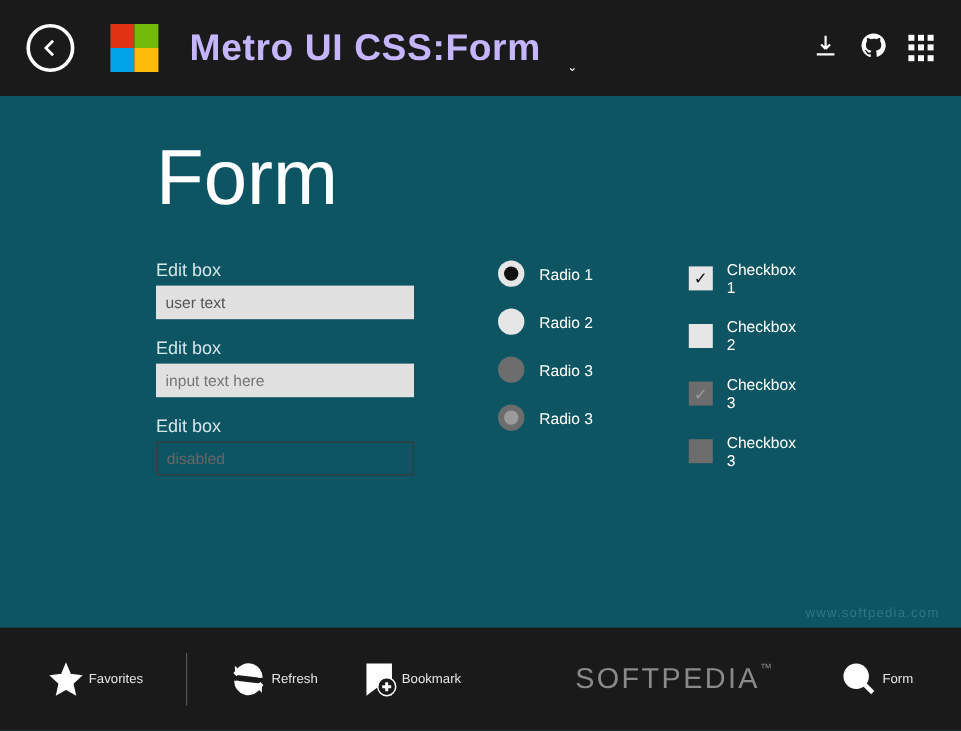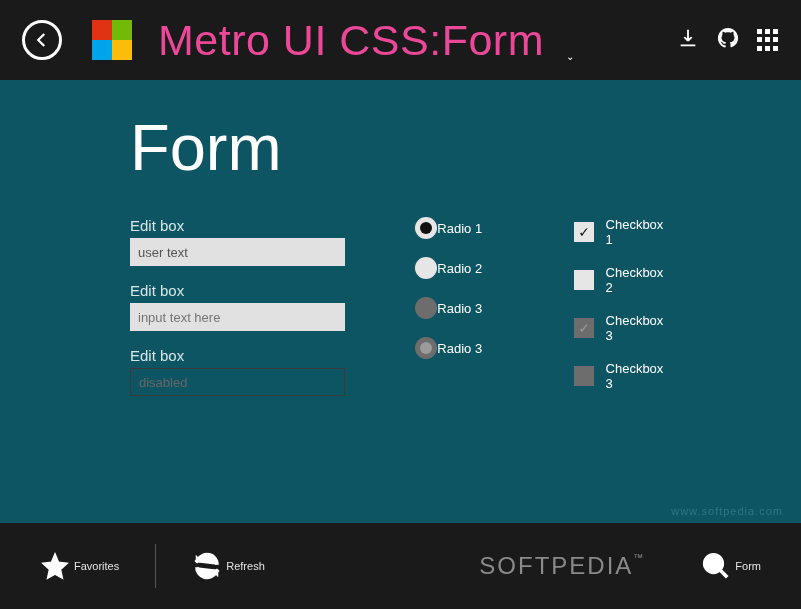--- a/index.html
+++ b/index.html
@@ -29,23 +29,23 @@
     display: flex; flex-wrap: wrap;
     width: 40px; height: 40px;
     margin-left: 12px;
   }
   .logo div { width: 20px; height: 20px; }
   .lt1 { background: #e23214; }
   .lt2 { background: #72b909; }
   .lt3 { background: #01a3e9; }
   .lt4 { background: #fdbb0a; }
   .title {
-    color: #ec4899;
-    font-size: 43px;
-    font-weight: 400;
+    color: #c4b5fd;
+    font-size: 31px;
+    font-weight: 700;
     margin-left: 8px;
     letter-spacing: 0.5px;
   }
   .spacer { flex: 1; }
   .header-icons { display: flex; gap: 18px; align-items: center; }
   .header-icons .icon { color: #fff; cursor: pointer; }
   .grid-icon { display:flex; flex-wrap:wrap; width:22px; height:22px; gap:3px; }
   .grid-icon span { width:5px; height:5px; background:#fff; }
   .content {
     padding: 30px 130px 0 130px;
@@ -80,20 +80,21 @@
     background: #e1e1e1;
     outline: none;
   }
   .field input[disabled] {
     background: transparent;
     border: 1px solid #3a3a3a;
     color: #666;
   }
   .radio-row {
     display: flex; align-items: center;
+    gap: 12px;
     margin-bottom: 18px;
     color: #fff;
     font-size: 13px;
     cursor: pointer;
   }
   .radio-outer {
     width: 22px; height: 22px;
     border-radius: 50%;
     background: #e6e6e6;
     display:flex; align-items:center; justify-content:center;
@@ -271,20 +272,28 @@
     <span>Favorites</span>
   </div>
   <div class="divider"></div>
   <div class="bb-item">
     <svg width="30" height="30" viewBox="0 0 24 24" fill="none" stroke="#fff" stroke-width="3">
         <path d="M20 11A8 8 0 0 0 5 7l-2 2m1 4a8 8 0 0 0 15 4l2-2"></path>
         <path d="M3 3v6h6M21 21v-6h-6" fill="#fff" stroke="none"></path>
       </svg>
     <span>Refresh</span>
   </div>
+  <div class="bb-item">
+    <svg width="30" height="30" viewBox="0 0 24 24" fill="#fff">
+        <path d="M4 2v20l8-6 8 6V2H4z"></path>
+        <circle cx="17" cy="17" r="6" fill="#1a1a1a"></circle>
+        <path d="M17 14v6m-3-3h6" stroke="#fff" stroke-width="2"></path>
+      </svg>
+    <span>Bookmark</span>
+  </div>
   <div class="bb-spacer"></div>
   <div class="brand"><span>SOFTPEDIA</span><sup>™</sup></div>
   <div class="bb-item" style="margin-left:20px">
     <svg width="30" height="30" viewBox="0 0 24 24" fill="none" stroke="#fff" stroke-width="3">
         <circle cx="10" cy="10" r="7"></circle>
         <path d="M21 21l-6-6"></path>
       </svg>
     <span>Form</span>
   </div>
 </div>

